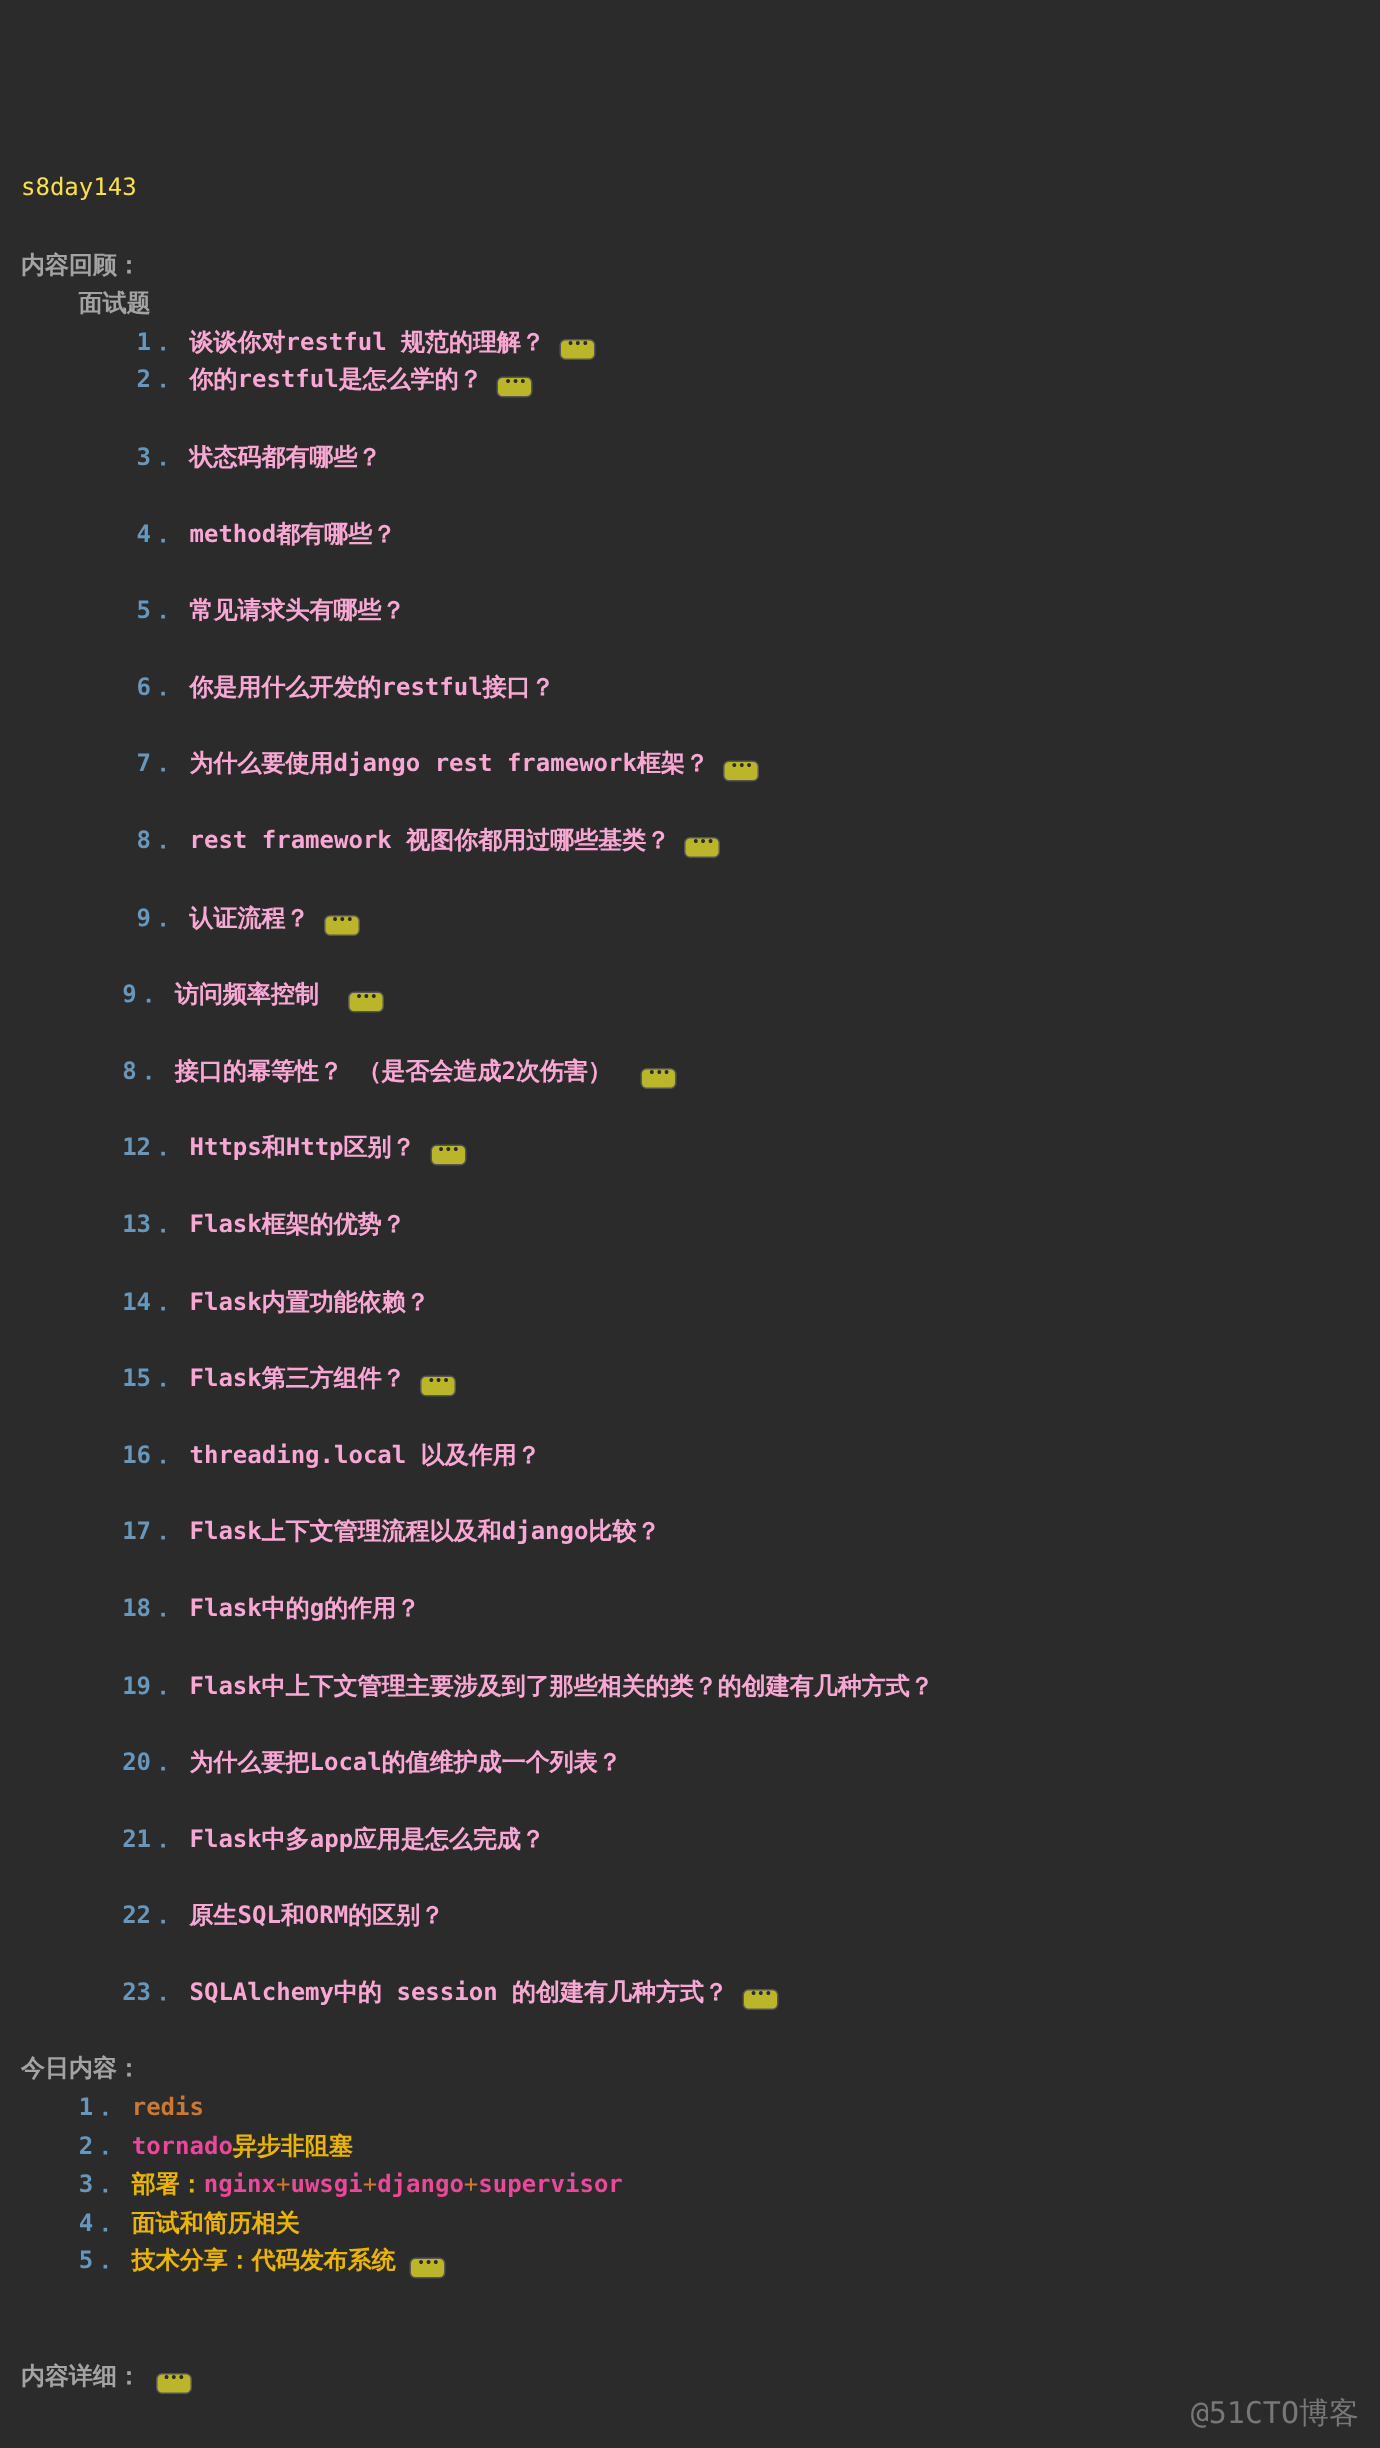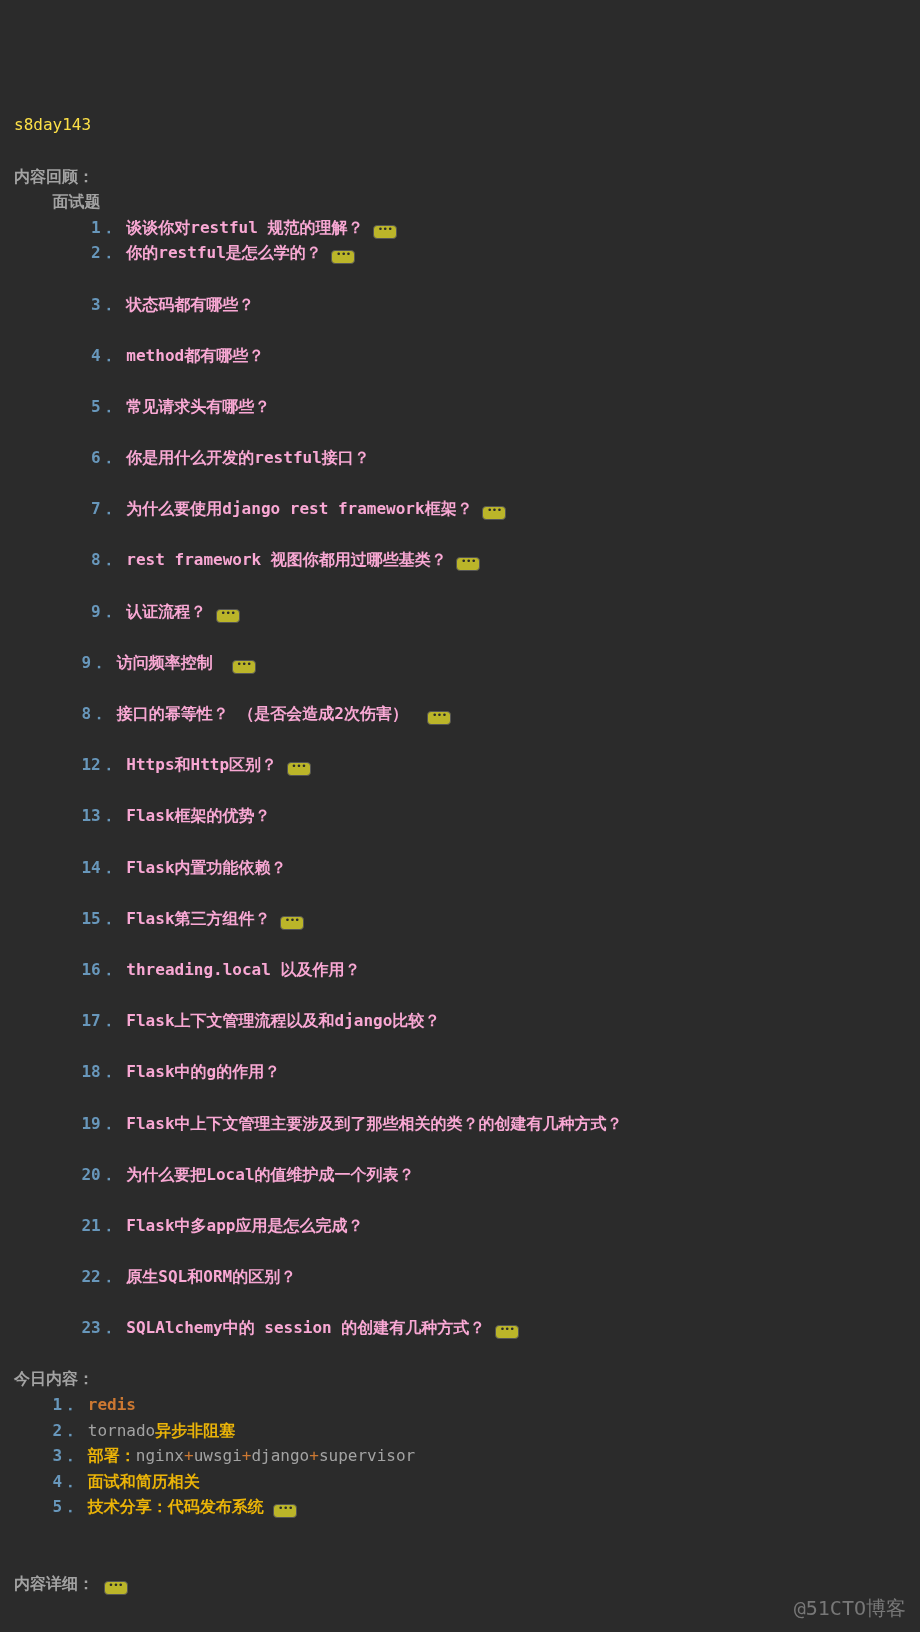--- a/index.html
+++ b/index.html
@@ -11,21 +11,21 @@
     font-size: 16px;
     line-height: 1.6;
     width: 920px;
     box-sizing: border-box;
     min-height: 1632px;
     white-space: pre-wrap;
   }
   .title { color: #fde047; font-weight: normal; }
   .header { color: #a3a3a3; font-weight: bold; }
   .num { color: #6897BB; font-weight: bold; }
-  .kw-yellow { color: #a3a3a3; font-weight: normal; }
+  .kw-yellow { color: #ec4899; font-weight: bold; }
   .kw-purple { color: #CC7832; font-weight: bold; }
   .kw-white { color: #f9a8d4; font-weight: bold; }
   .plain { color: #eab308; font-weight: bold; }
   .badge {
     display: inline-block;
     background: #BBB529;
     border: 1px solid #555;
     border-radius: 4px;
     width: 20px; height: 12px;
     padding: 0 1px;

